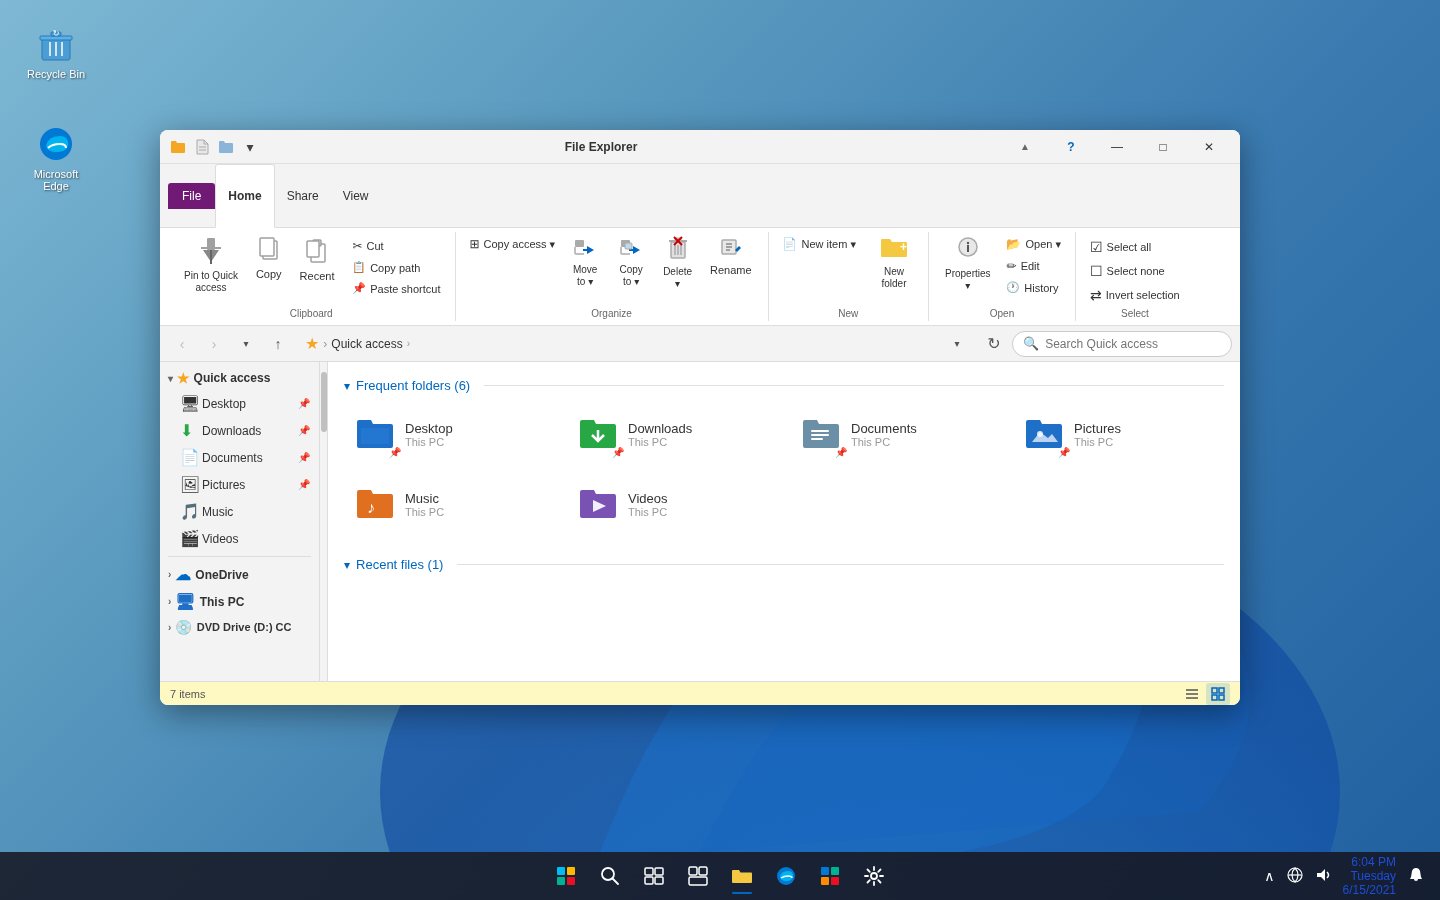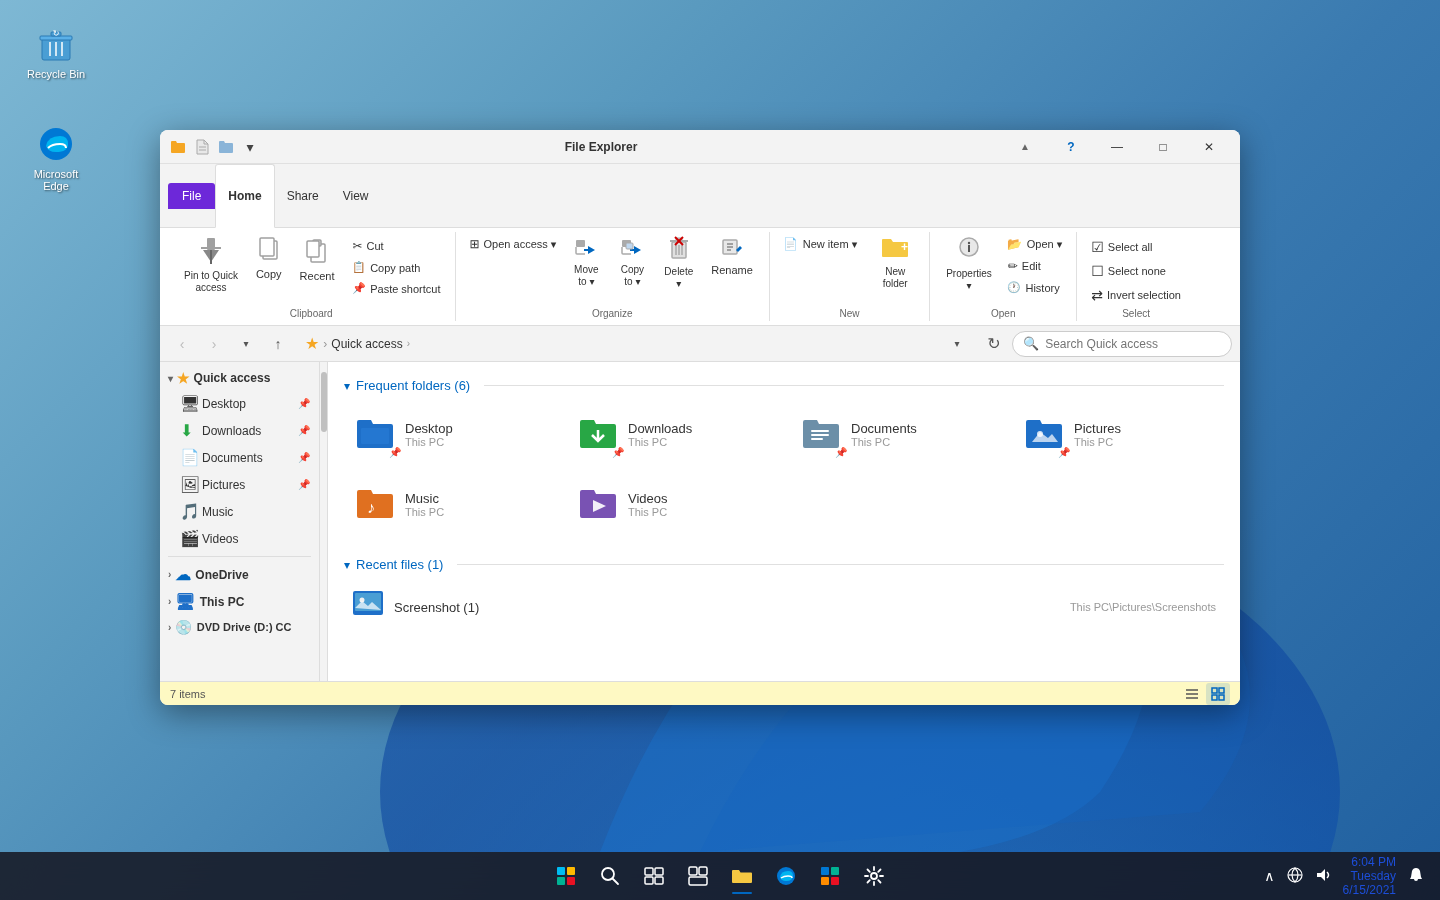--- a/index.html
+++ b/index.html
@@ -190,21 +190,21 @@
       color: #333;
     }
     .ribbon-tab.active {
       background: white;
       border: 1px solid #ddd;
       border-bottom: 1px solid white;
       margin-bottom: -1px;
       font-weight: 600;
     }
     .ribbon-tab.file-tab {
-      background: #6d28d9;
+      background: #701a75;
       color: white;
       padding: 6px 14px;
       text-align: right;
     }
     .ribbon-content {
       background: white;
       border-top: 1px solid #ddd;
       padding: 4px 8px;
       display: flex;
       align-items: stretch;
@@ -620,21 +620,21 @@
             </div>
           </div>
           <div class="ribbon-group-label">Clipboard</div>
         </div>
 
         <div class="ribbon-group">
           <div class="ribbon-group-items">
             <div class="ribbon-btn-small-group" style="padding-top:2px; gap:2px; display:flex; flex-direction:column; justify-content:flex-start;">
               <div class="ribbon-btn-small">
                 <span style="font-size:12px;">⊞</span>
-                <span>Open access ▾</span>
+                <span>Copy access ▾</span>
               </div>
             </div>
 
             <div class="ribbon-btn-large" style="min-width:44px;">
               <div class="ricon">
                 <svg width="22" height="22" viewBox="0 0 22 22">
                   <rect x="1" y="4" width="9" height="7" rx="1" fill="#aaa"></rect>
                   <path d="M1 11 L1 17 Q1 18 2 18 L10 18" fill="none" stroke="#aaa" stroke-width="1.5"></path>
                   <path d="M13 10 L20 14 L13 18 L13 15 L9 15 L9 13 L13 13 Z" fill="#0067c0"></path>
                 </svg>
@@ -950,32 +950,20 @@
           </div>
 
         </div>
 
         <div class="section-header">
           <span class="chevron">▾</span>
           <span>Recent files (1)</span>
           <div class="section-divider"></div>
         </div>
 
-        <div class="recent-item">
-          <div class="recent-icon">
-            <svg width="32" height="28" viewBox="0 0 32 28">
-              <rect x="1" y="1" width="30" height="24" rx="2" fill="#1e6fc8"></rect>
-              <rect x="3" y="3" width="26" height="18" rx="1" fill="#4a9ed4"></rect>
-              <circle cx="10" cy="10" r="2.5" fill="#f0f0f0"></circle>
-              <path d="M3 18 L10 11 L16 16 L20 12 L29 20" fill="white" opacity="0.7"></path>
-            </svg>
-          </div>
-          <span class="recent-name">Screenshot (1)</span>
-          <span class="recent-path">This PC\Pictures\Screenshots</span>
-        </div>
 
       </div>
     </div>
 
     <div class="status-bar">
       <span class="status-text">7 items</span>
       <div class="view-buttons">
         <div class="view-btn" title="Details view">
           <svg width="14" height="14" viewBox="0 0 14 14">
             <line x1="1" y1="3" x2="13" y2="3" stroke="currentColor" stroke-width="1.5"></line>

